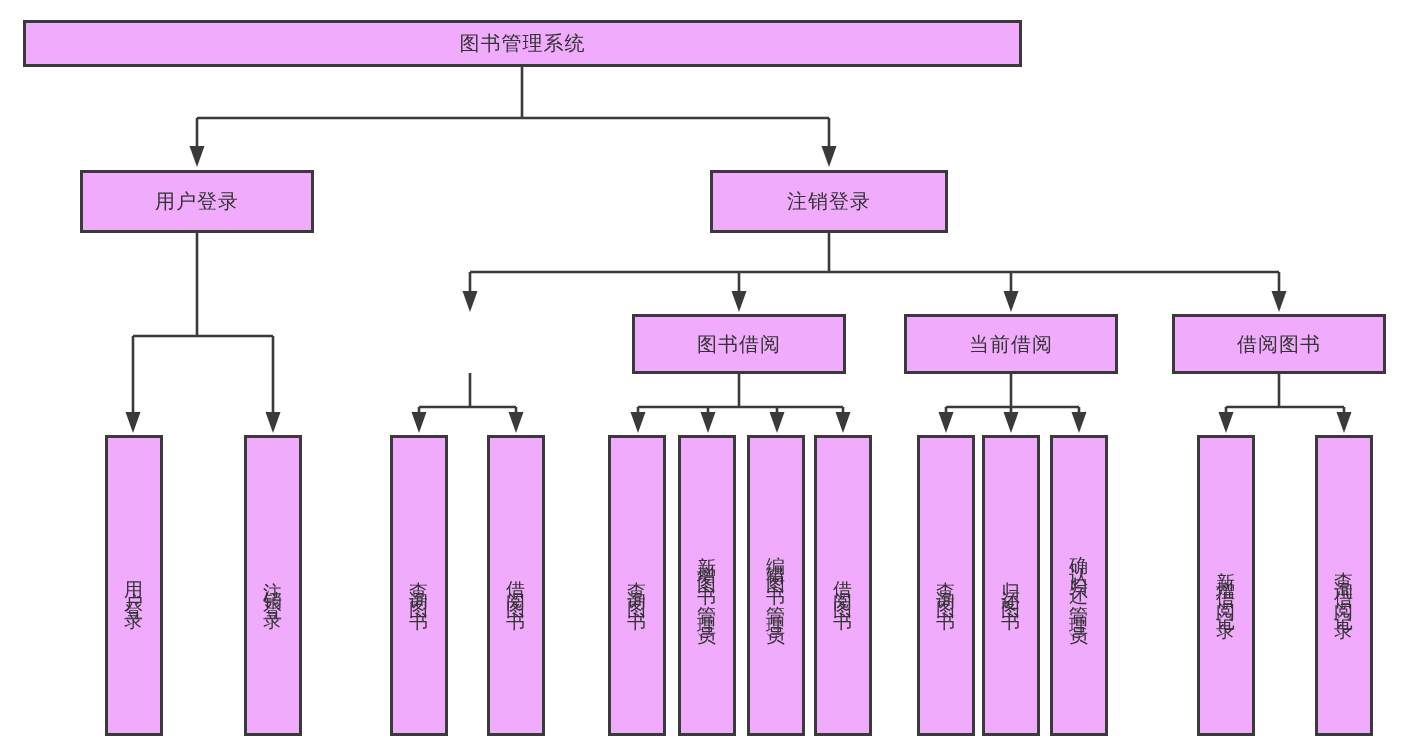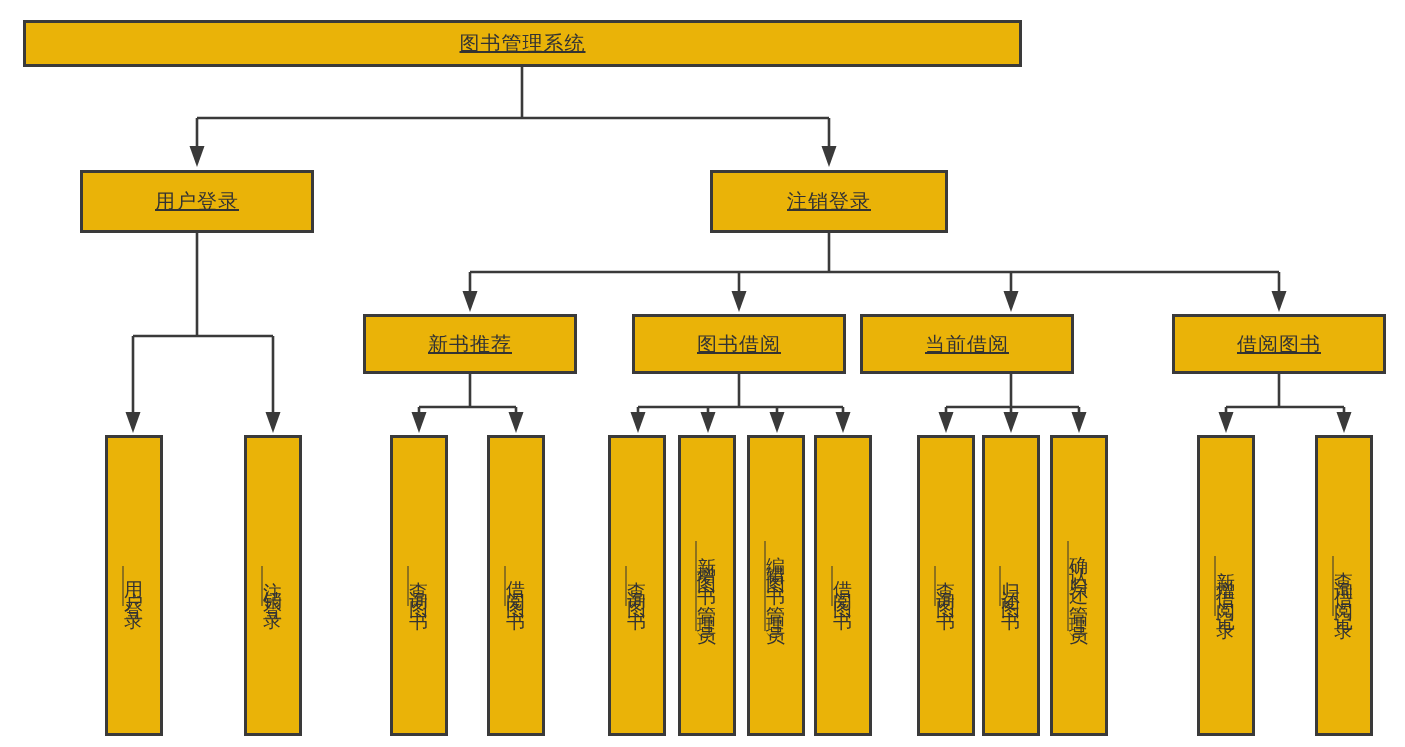--- a/index.html
+++ b/index.html
@@ -14,27 +14,26 @@
   .connector-svg {
     position: absolute;
     left: 0; top: 0;
     width: 1405px; height: 747px;
     z-index: 1;
   }
   .node {
     position: absolute;
     box-sizing: border-box;
     border: 3px solid #3a3a3a;
-    background: #eab308;
+    background: #f0abfc;
     display: flex;
     align-items: center;
     justify-content: center;
     color: #333333;
     z-index: 2;
-    text-decoration: underline;
   }
   .hbox { font-size: 20px; letter-spacing: 1px; }
   .vbox {
     top: 435px;
     width: 58px;
     height: 301px;
   }
   .vbox .vlabel {
     writing-mode: vertical-rl;
     text-orientation: mixed;
@@ -119,27 +118,24 @@
     <span>图书管理系统</span>
   </div>
 
   <div class="node hbox" style="left:80px; top:170px; width:234px; height:63px;">
     <span>用户登录</span>
   </div>
   <div class="node hbox" style="left:710px; top:170px; width:238px; height:63px;">
     <span>注销登录</span>
   </div>
 
-  <div class="node hbox" style="left:363px; top:314px; width:214px; height:60px;">
-    <span>新书推荐</span>
-  </div>
   <div class="node hbox" style="left:632px; top:314px; width:214px; height:60px;">
     <span>图书借阅</span>
   </div>
-  <div class="node hbox" style="left:860px; top:314px; width:214px; height:60px;">
+  <div class="node hbox" style="left:904px; top:314px; width:214px; height:60px;">
     <span>当前借阅</span>
   </div>
   <div class="node hbox" style="left:1172px; top:314px; width:214px; height:60px;">
     <span>借阅图书</span>
   </div>
 
   <div class="node vbox" style="left:105px;">
     <span class="vlabel">用户登录</span>
   </div>
   <div class="node vbox" style="left:244px;">

